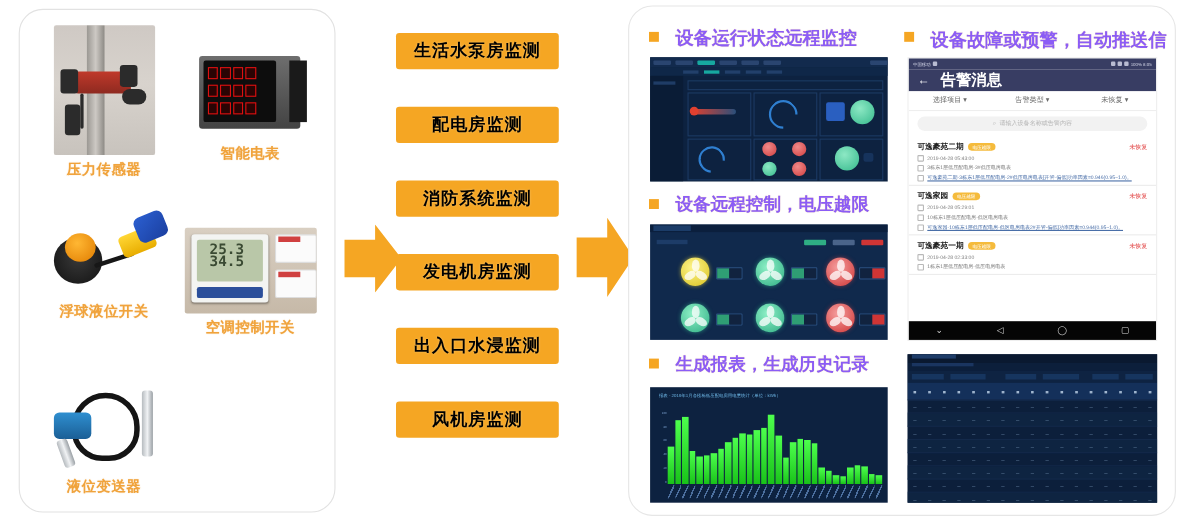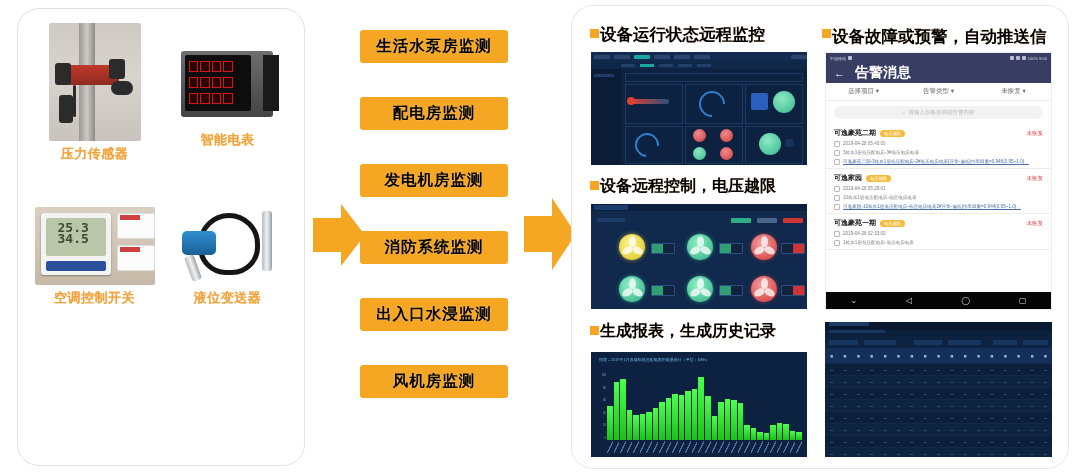--- a/index.html
+++ b/index.html
@@ -85,22 +85,22 @@
     margin-bottom:34px;box-sizing:border-box;
     text-shadow:0 0 2px rgba(255,255,255,.35);
   }
 
   
   .right-panel{
     position:absolute;left:571px;top:5px;width:498px;height:464px;
     border:1.5px solid #e6e6e6;border-radius:22px;background:#fff;box-sizing:border-box;
   }
   .head{
-    display:flex;align-items:flex-start;gap:1px;
-    color:#000000;font-weight:bold;text-shadow:0 0 1px rgba(240,163,60,.4);font-family:Liberation Serif, serif;
+    display:flex;align-items:flex-start;gap:15px;
+    color:#8b5cf6;font-weight:bold;text-shadow:0 0 1px rgba(240,163,60,.4);font-family:Liberation Serif, serif;
   }
   .bullet{width:9px;height:9px;background:#f5a623;flex:none;margin-top:5px;}
 
   .h1{position:absolute;left:18px;top:18px;font-size:16.5px;}
   .h2{position:absolute;left:250px;top:18px;font-size:16.5px;width:240px;line-height:25px;}
   .h3{position:absolute;left:18px;top:170px;font-size:16px;}
   .h4{position:absolute;left:18px;top:315px;font-size:16px;}
 
   
   .dash1{position:absolute;left:19px;top:46px;width:216px;height:113px;background:#0d2240;overflow:hidden;}
@@ -224,20 +224,30 @@
                 <span class="seg"></span>
                 <span class="seg"></span>
               </div>
           </div>
           <div class="meter-side"></div>
         </div>
         <div class="sensor-label">智能电表</div>
       </div>
 
 
+      <div class="sensor-cell" style="justify-content:center;">
+        <div class="sensor-img ph-float" style="background:#fff;">
+          <div class="fl-coil"></div>
+          <div class="fl-orange"></div>
+          <div class="fl-cable"></div>
+          <div class="fl-yellow"></div>
+          <div class="fl-blue"></div>
+        </div>
+        <div class="sensor-label">浮球液位开关</div>
+      </div>
 
       <div class="sensor-cell" style="justify-content:flex-end;padding-bottom:4px;">
         <div class="sensor-img ph-ac">
           <div class="ac-dev">
             <div class="ac-lcd">
                 <div class="ac-digits">25.3<br>34.5</div>
               </div>
             <div class="ac-btns"></div>
           </div>
           <div class="ac-card" style="left:82px;top:6px;">
@@ -265,22 +275,22 @@
 
   <div style="position:absolute;left:313px;top:204px;">
     <svg width="52" height="62" viewBox="0 0 52 62">
         <polygon points="0,14 28,14 28,0 52,31 28,62 28,48 0,48" fill="#f5a623"></polygon>
       </svg>
   </div>
 
   <div class="mid-col">
     <div class="mid-btn">生活水泵房监测</div>
     <div class="mid-btn">配电房监测</div>
+    <div class="mid-btn">消防系统监测</div>
     <div class="mid-btn">发电机房监测</div>
-    <div class="mid-btn">消防系统监测</div>
     <div class="mid-btn">出入口水浸监测</div>
     <div class="mid-btn">风机房监测</div>
   </div>
 
   <div style="position:absolute;left:524px;top:198px;">
     <svg width="52" height="72" viewBox="0 0 52 72">
         <polygon points="0,18 28,18 28,0 52,36 28,72 28,54 0,54" fill="#f5a623"></polygon>
       </svg>
   </div>
 

